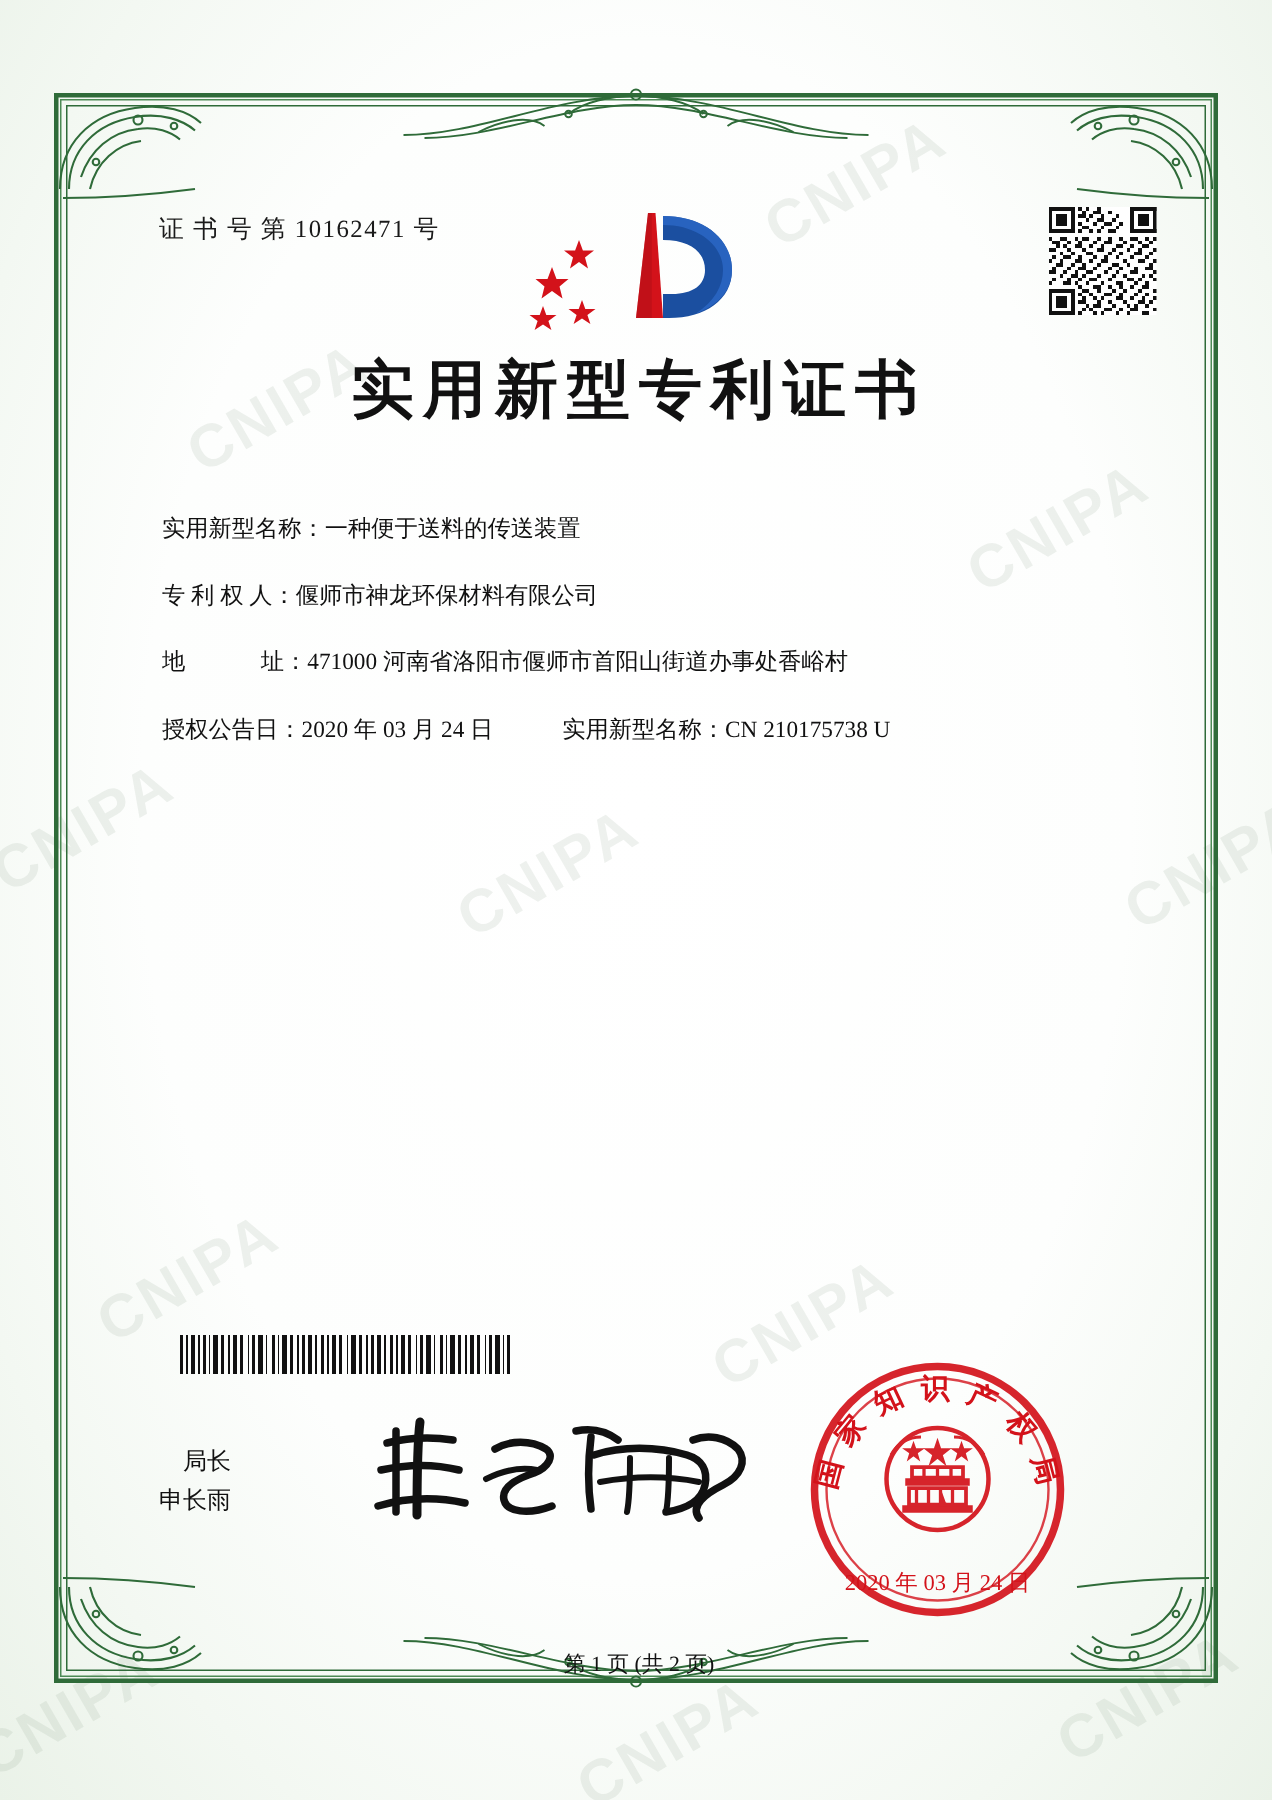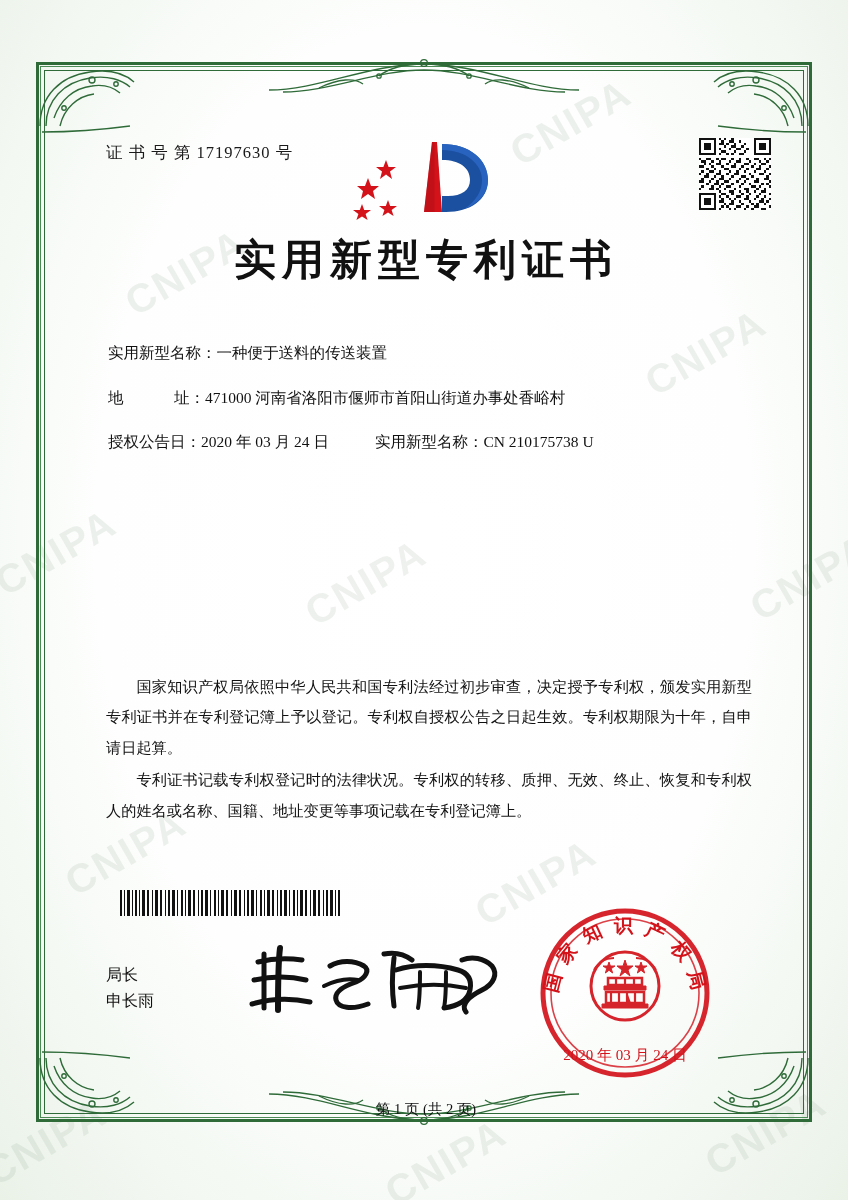--- a/index.html
+++ b/index.html
@@ -188,20 +188,21 @@
   }
 
   
   .sig-labels {
     position: absolute;
     left: 30px;
     top: 862px;
     font-size: 16px;
     line-height: 1.6;
     color: #111;
+    text-align: right;
   }
   .signature {
     position: absolute;
     left: 168px;
     top: 840px;
     width: 300px;
     height: 80px;
   }
 
   
@@ -335,21 +336,21 @@
         <circle cx="120" cy="26" r="2.2"></circle>
         <circle cx="210" cy="26" r="2.2"></circle>
         <path d="M60,38 C80,28 96,28 104,34"></path>
         <path d="M270,38 C250,28 234,28 226,34"></path>
       </g>
     </svg>
   </div>
 
   <div class="content">
 
-    <div class="cert-no">证 书 号 第 17197630 号</div>
+    <div class="cert-no">证 书 号 第 10162471 号</div>
 
     <div class="qr">
       <svg width="72" height="72" viewBox="0 0 29 29" shape-rendering="crispEdges">
         <rect width="29" height="29" fill="#ffffff"></rect>
         <g fill="#111111">
           <rect x="0" y="0" width="7" height="1"></rect>
             <rect x="0" y="6" width="7" height="1"></rect>
           <rect x="0" y="0" width="1" height="7"></rect>
             <rect x="6" y="0" width="1" height="7"></rect>
           <rect x="2" y="2" width="3" height="3"></rect>
@@ -562,31 +563,30 @@
       </svg>
     </div>
 
     <div class="main-title">实用新型专利证书</div>
 
     <div class="fields">
       <div class="field-row">
         <span class="field-label">实用新型名称：</span><span class="field-value">一种便于送料的传送装置</span>
       </div>
       <div class="field-row">
+        <span class="field-label">专 利 权 人：</span><span class="field-value">偃师市神龙环保材料有限公司</span>
+      </div>
+      <div class="field-row">
         <span class="field-label">地　　　  址：</span><span class="field-value">471000 河南省洛阳市偃师市首阳山街道办事处香峪村</span>
       </div>
       <div class="field-row two-col">
         <span class="field-label">授权公告日：</span><span class="field-value">2020 年 03 月 24 日</span><span class="second-label">实用新型名称：</span><span class="field-value">CN 210175738 U</span>
       </div>
     </div>
 
-    <div class="para-block">
-      <p class="para">国家知识产权局依照中华人民共和国专利法经过初步审查，决定授予专利权，颁发实用新型专利证书并在专利登记簿上予以登记。专利权自授权公告之日起生效。专利权期限为十年，自申请日起算。</p>
-      <p class="para">专利证书记载专利权登记时的法律状况。专利权的转移、质押、无效、终止、恢复和专利权人的姓名或名称、国籍、地址变更等事项记载在专利登记簿上。</p>
-    </div>
 
     <div class="barcode">
       <svg width="224" height="26" viewBox="0 0 224 26" shape-rendering="crispEdges">
         <rect width="224" height="26" fill="#ffffff" opacity="0"></rect>
         <g fill="#111111">
           <rect x="0" y="0" width="2" height="26"></rect>
             <rect x="4" y="0" width="1" height="26"></rect>
           <rect x="7" y="0" width="3" height="26"></rect>
             <rect x="12" y="0" width="1" height="26"></rect>
           <rect x="15" y="0" width="2" height="26"></rect>

